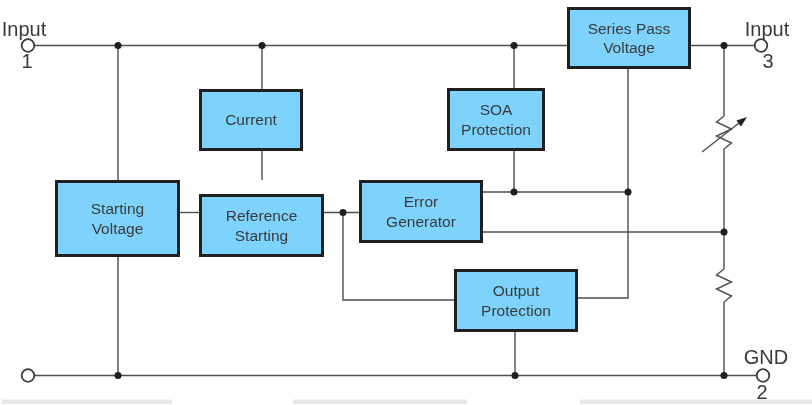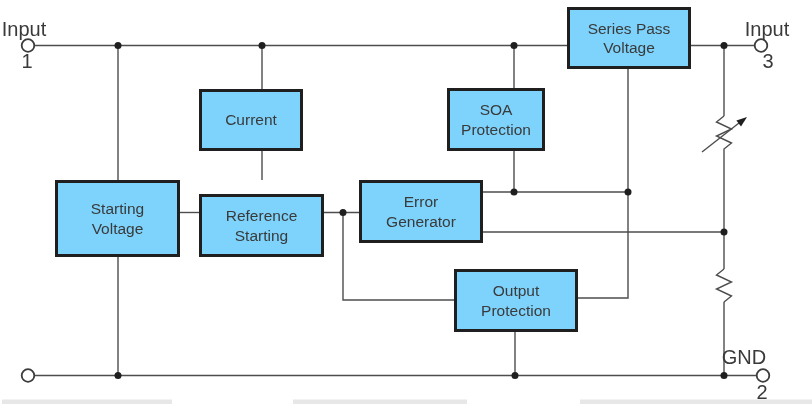--- a/index.html
+++ b/index.html
@@ -126,16 +126,16 @@
     <span>Output</span>
     <span>Protection</span>
   </div>
 
   <span class="lbl" style="left:24px;top:21px">Input</span>
   <span class="lbl" style="left:27px;top:53px">1</span>
 
   <span class="lbl" style="left:767px;top:21px">Input</span>
   <span class="lbl" style="left:768px;top:53px">3</span>
 
-  <span class="lbl" style="left:744px;top:349px">GND</span>
+  <span class="lbl" style="left:766px;top:349px">GND</span>
   <span class="lbl" style="left:762px;top:384px">2</span>
 
 </div>
 
 </body></html>

